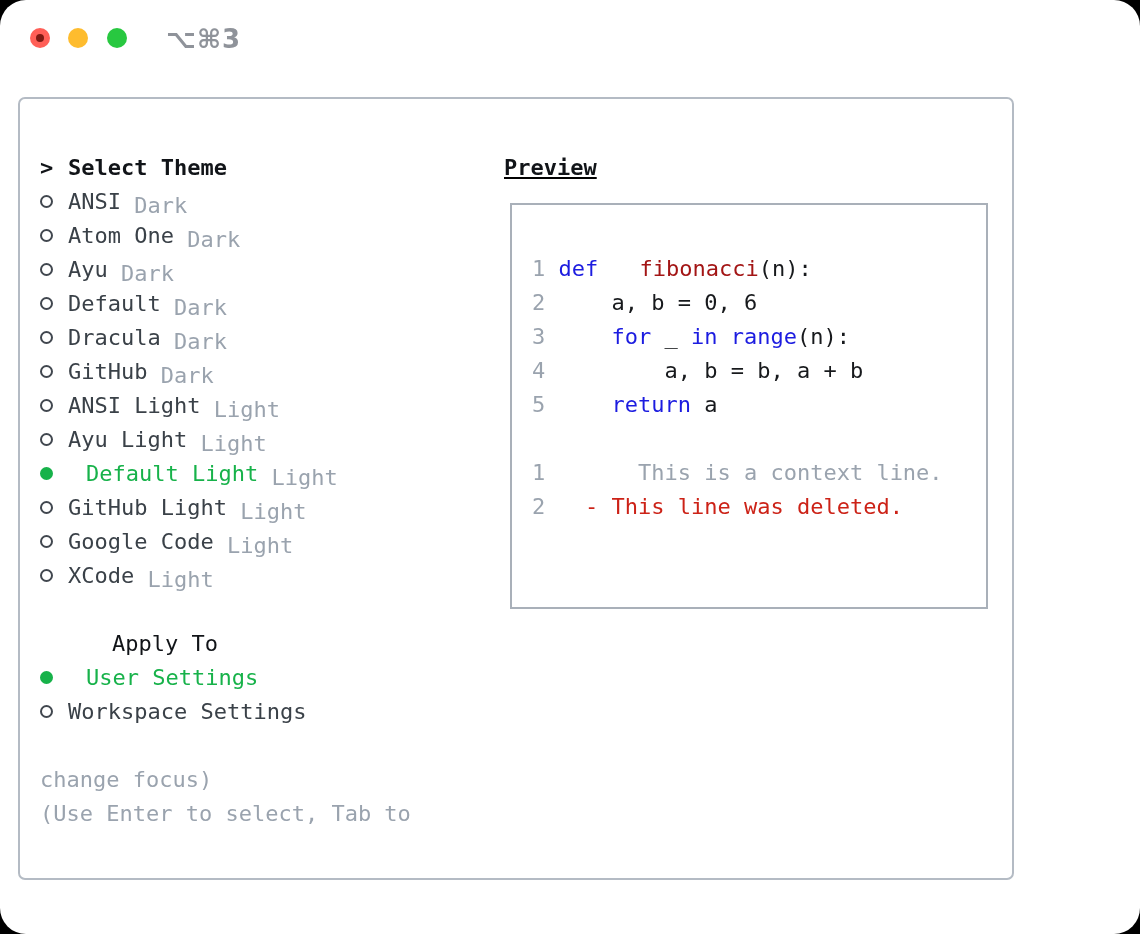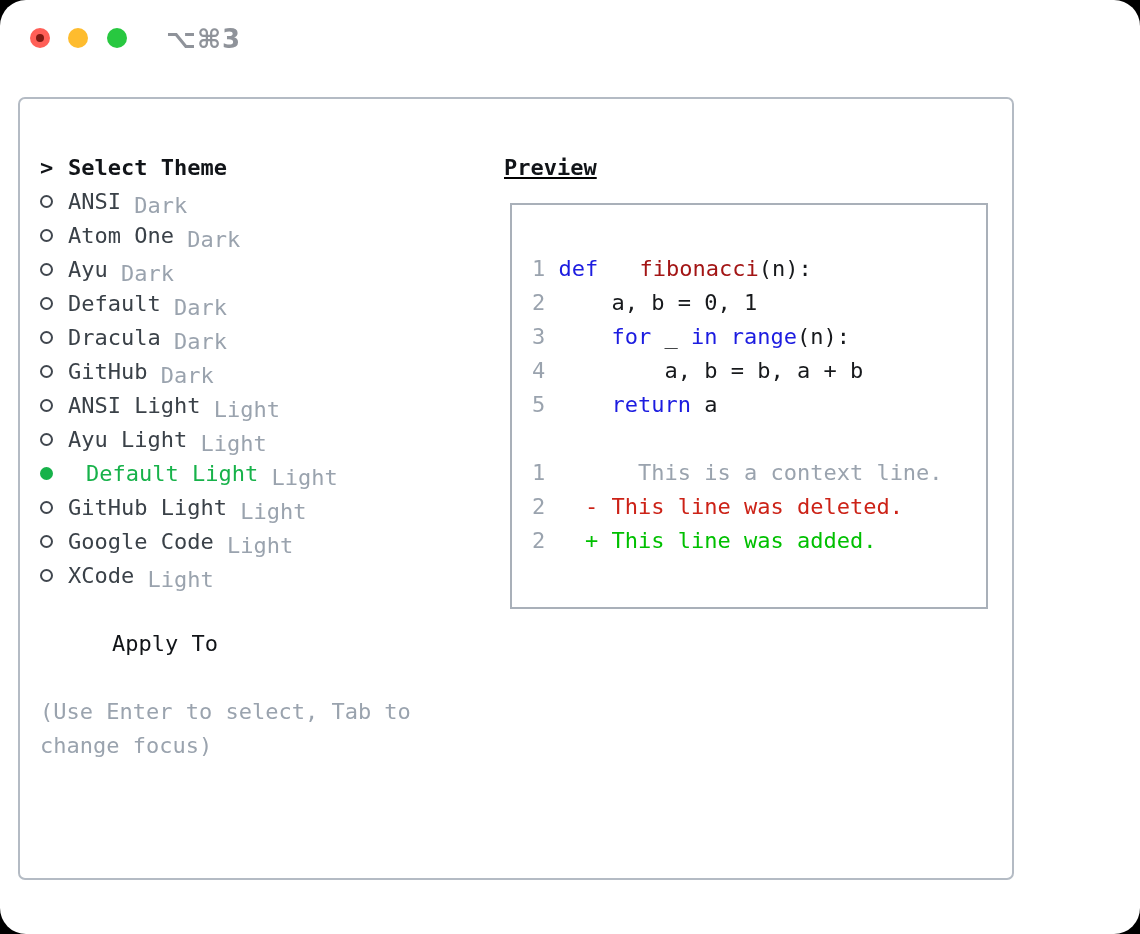--- a/index.html
+++ b/index.html
@@ -89,40 +89,43 @@
             <div class="row"><span class="gutter"><span class="circle"></span></span><span class="item-name">XCode</span><span class="item-suffix"> Light</span></div>
           </div>
 
         <div class="row"></div>
 
         <div class="row">
           <span class="gutter"></span>
           <span class="h2">Apply To</span>
         </div>
 
+        <div id="apply-options">
+            <div class="row"><span class="gutter"><span class="circle sel"></span></span><span class="item-name sel">User Settings</span></div>
+            <div class="row"><span class="gutter"><span class="circle"></span></span><span class="item-name">Workspace Settings</span></div>
+          </div>
 
         <div class="row"></div>
 
+        <div class="row hint-line">change focus)</div>
         <div class="row hint-line">(Use Enter to select, Tab to</div>
-        <div class="row hint-line">change focus)</div>
       </div>
 
       <div class="row preview-title">
         <span class="h1">Preview</span>
       </div>
 
       <div class="preview-box">
         <div class="code" id="code">
             <div class="crow"><span class="lnum">1 </span><span class="kw">def</span><span class="pl"> </span><span class="fn">fibonacci</span><span class="pl">(n):</span></div>
-            <div class="crow"><span class="lnum">2 </span><span class="pl">    a, b = 0, 1</span></div>
+            <div class="crow"><span class="lnum">2 </span><span class="pl">    a, b = 0, 6</span></div>
             <div class="crow"><span class="lnum">3 </span><span class="pl">    </span><span class="kw">for</span><span class="pl"> _ </span><span class="kw">in</span><span class="pl"> </span><span class="kw">range</span><span class="pl">(n):</span></div>
             <div class="crow"><span class="lnum">4 </span><span class="pl">        a, b = b, a + b</span></div>
             <div class="crow"><span class="lnum">5 </span><span class="pl">    </span><span class="kw">return</span><span class="pl"> a</span></div>
             <div class="crow"></div>
             <div class="crow"><span class="lnum">1 </span><span class="ctx">      This is a context line.</span></div>
             <div class="crow"><span class="lnum">2 </span><span class="del">  - This line was deleted.</span></div>
-            <div class="crow"><span class="lnum">2 </span><span class="add">  + This line was added.</span></div>
           </div>
       </div>
 
     </div>
   </div>
 </div>
 
 </body></html>

